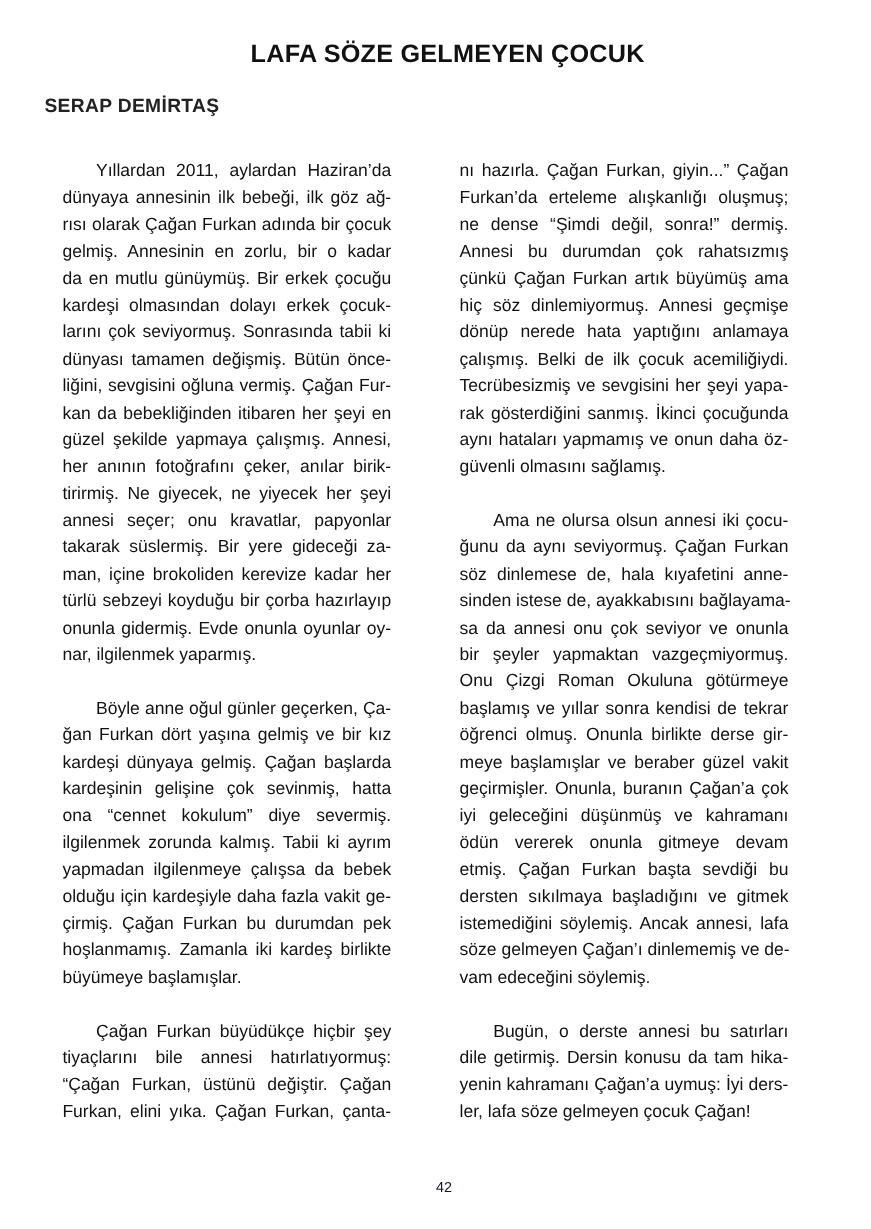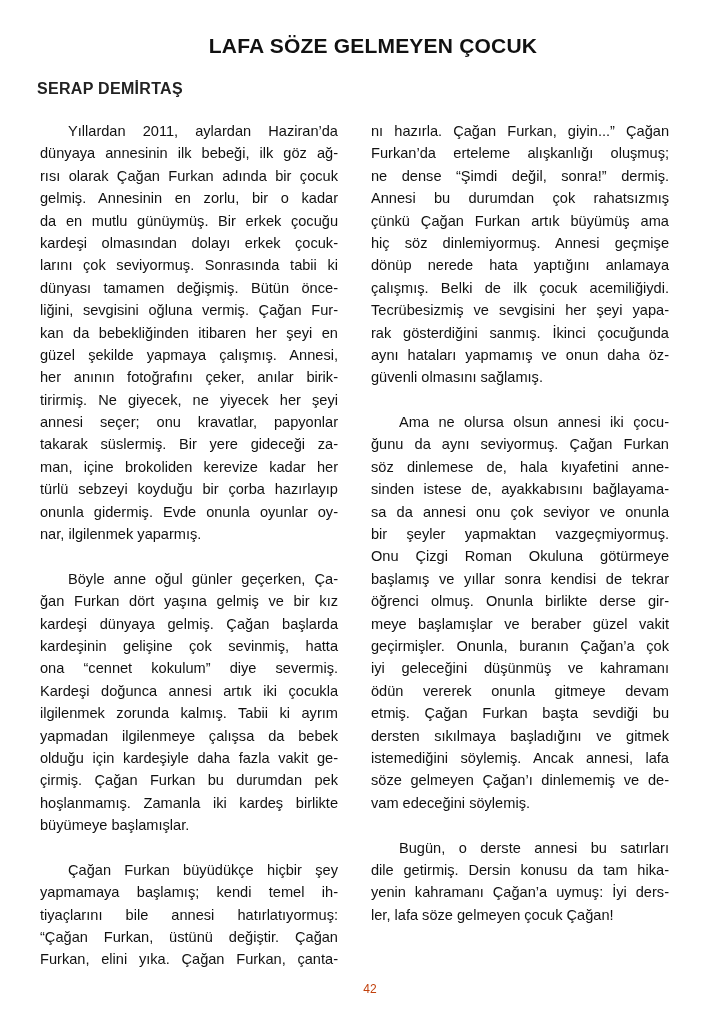--- a/index.html
+++ b/index.html
@@ -6,27 +6,27 @@
   body { width: 726px; height: 1024px; position: relative; overflow: hidden;
          font-family: "Liberation Sans", "DejaVu Sans", sans-serif; color: #111; }
   .title { position: absolute; top: 34px; left: 0; width: 726px; text-align: center;
            font-weight: bold; font-size: 21px; letter-spacing: 0.2px; color: #111;
            padding-left: 20px; box-sizing: border-box; }
   .author { position: absolute; top: 80px; left: 37px; font-size: 16px; color: #222;
             letter-spacing: 0.3px; font-weight: bold; }
   .col { position: absolute; top: 120px; width: 298px; font-size: 14.6px; line-height: 22.4px; }
   .col.left { left: 40px; }
   .col.right { left: 371px; }
-  .para { margin: 0; }
+  .para { margin: 12px; }
   .para + .para { margin-top: 22.4px; }
   .ln { display: block; text-align: justify; text-align-last: justify; white-space: nowrap; height: 22.4px; }
   .ln.last { text-align-last: left; }
   .ln.indent { padding-left: 28px; }
   .page-num { position: absolute; top: 982px; left: 0; width: 726px; text-align: center;
-              font-size: 12px; color: #c2410c; padding-left: 14px; box-sizing: border-box; }
+              font-size: 12px; color: #0f172a; padding-left: 14px; box-sizing: border-box; }
 </style>
 </head>
 <body>
 
 <div class="title">LAFA SÖZE GELMEYEN ÇOCUK</div>
 <div class="author">SERAP DEMİRTAŞ</div>
 
 <div class="col left">
     <div class="para">
       <span class="ln indent">Yıllardan 2011, aylardan Haziran’da</span>
@@ -48,31 +48,29 @@
       <span class="ln">türlü sebzeyi koyduğu bir çorba hazırlayıp</span>
       <span class="ln">onunla gidermiş. Evde onunla oyunlar oy-</span>
       <span class="ln last">nar, ilgilenmek yaparmış.</span>
     </div>
     <div class="para">
       <span class="ln indent">Böyle anne oğul günler geçerken, Ça-</span>
       <span class="ln">ğan Furkan dört yaşına gelmiş ve bir kız</span>
       <span class="ln">kardeşi dünyaya gelmiş. Çağan başlarda</span>
       <span class="ln">kardeşinin gelişine çok sevinmiş, hatta</span>
       <span class="ln">ona “cennet kokulum” diye severmiş.</span>
-      <span class="ln">Kardeşi doğunca annesi artık iki çocukla</span>
       <span class="ln">ilgilenmek zorunda kalmış. Tabii ki ayrım</span>
       <span class="ln">yapmadan ilgilenmeye çalışsa da bebek</span>
       <span class="ln">olduğu için kardeşiyle daha fazla vakit ge-</span>
       <span class="ln">çirmiş. Çağan Furkan bu durumdan pek</span>
       <span class="ln">hoşlanmamış. Zamanla iki kardeş birlikte</span>
       <span class="ln last">büyümeye başlamışlar.</span>
     </div>
     <div class="para">
       <span class="ln indent">Çağan Furkan büyüdükçe hiçbir şey</span>
-      <span class="ln">yapmamaya başlamış; kendi temel ih-</span>
       <span class="ln">tiyaçlarını bile annesi hatırlatıyormuş:</span>
       <span class="ln">“Çağan Furkan, üstünü değiştir. Çağan</span>
       <span class="ln">Furkan, elini yıka. Çağan Furkan, çanta-</span>
     </div>
   </div>
 <div class="col right">
     <div class="para">
       <span class="ln">nı hazırla. Çağan Furkan, giyin...” Çağan</span>
       <span class="ln">Furkan’da erteleme alışkanlığı oluşmuş;</span>
       <span class="ln">ne dense “Şimdi değil, sonra!” dermiş.</span>

